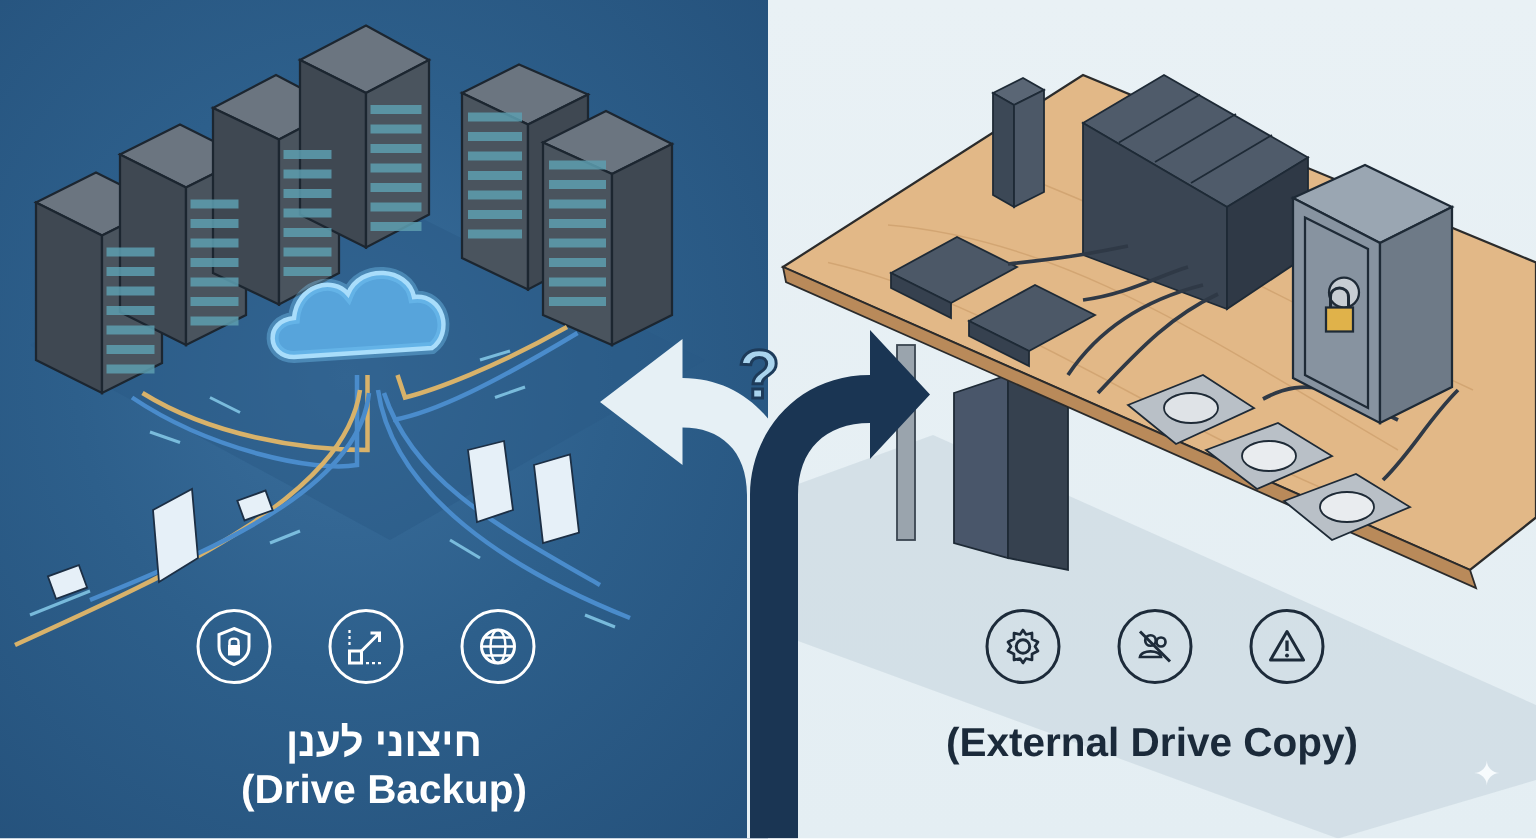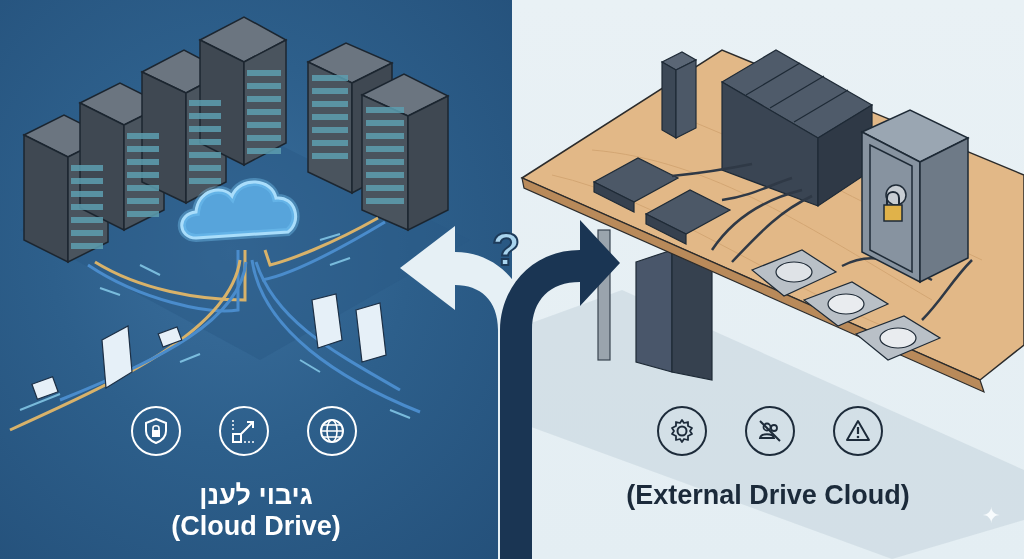--- a/index.html
+++ b/index.html
@@ -171,22 +171,22 @@
     <div class="icon-circle">
       <svg width="28" height="28" viewBox="0 0 28 28">
           <circle cx="14" cy="14" r="11" fill="none" stroke="#fff" stroke-width="2"></circle>
           <ellipse cx="14" cy="14" rx="5" ry="11" fill="none" stroke="#fff" stroke-width="1.6"></ellipse>
           <path d="M3,14 L25,14 M5,8 L23,8 M5,20 L23,20" stroke="#fff" stroke-width="1.6"></path>
         </svg>
     </div>
   </div>
 
   <div class="caption left-caption">
-    <span class="he">גיבוי לענן</span>
-    <span class="en">(Cloud Drive)</span>
+    <span class="he">חיצוני לענן</span>
+    <span class="en">(Drive Backup)</span>
   </div>
 </div>
 
 <div class="panel right-panel">
   <svg class="scene" width="512" height="559" viewBox="0 0 512 559">
 
     <polygon points="0,330 110,290 512,470 512,520 380,559 0,420" fill="#c5d3dd" opacity="0.55"></polygon>
 
     <rect x="86" y="230" width="12" height="130" fill="#9aa4ad" stroke="#3a4550" stroke-width="1.2"></rect>
 
@@ -271,21 +271,21 @@
     <div class="icon-circle">
       <svg width="28" height="28" viewBox="0 0 28 28">
           <path d="M14,4 L25,23 L3,23 Z" fill="none" stroke="#1d2b3a" stroke-width="2" stroke-linejoin="round"></path>
           <path d="M14,10 L14,17" stroke="#1d2b3a" stroke-width="2.2"></path>
           <circle cx="14" cy="20" r="1.3" fill="#1d2b3a"></circle>
         </svg>
     </div>
   </div>
 
   <div class="caption right-caption">
-    <span class="en">(External Drive Cloud)</span>
+    <span class="en">(External Drive Copy)</span>
   </div>
 </div>
 
 <svg class="overlay" width="1024" height="559" viewBox="0 0 1024 559">
 
   <g>
     <path d="M498,559 L498,330 C498,300 480,285 455,285 L455,310 L400,268 L455,226 L455,252 C500,252 530,290 530,330 L530,559 Z" fill="#e6f0f5"></path>
   </g>
 
   <g>

